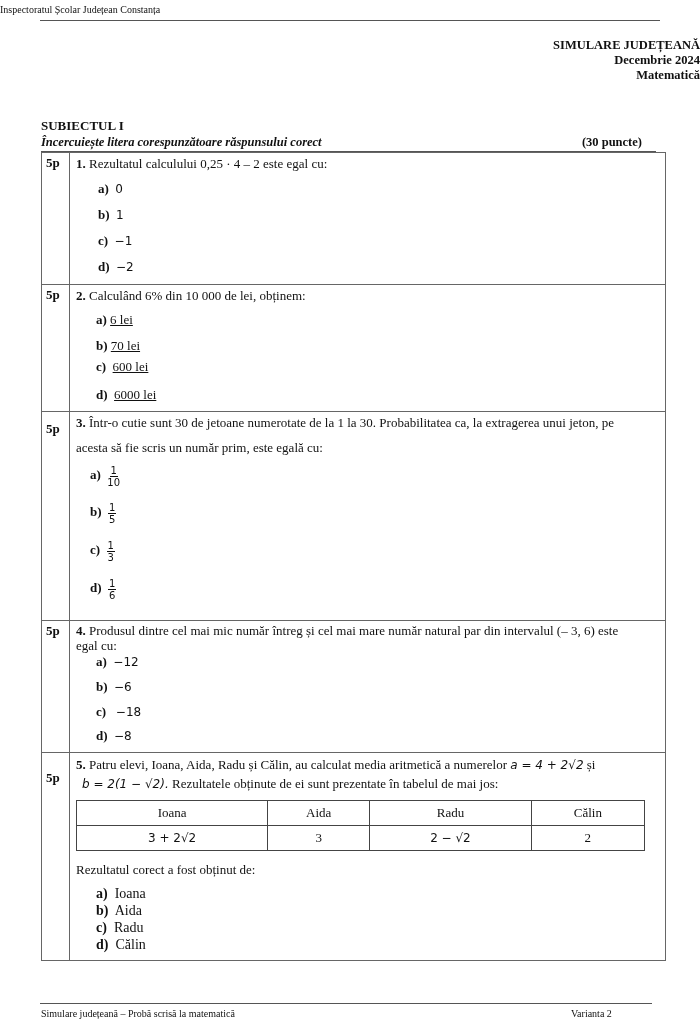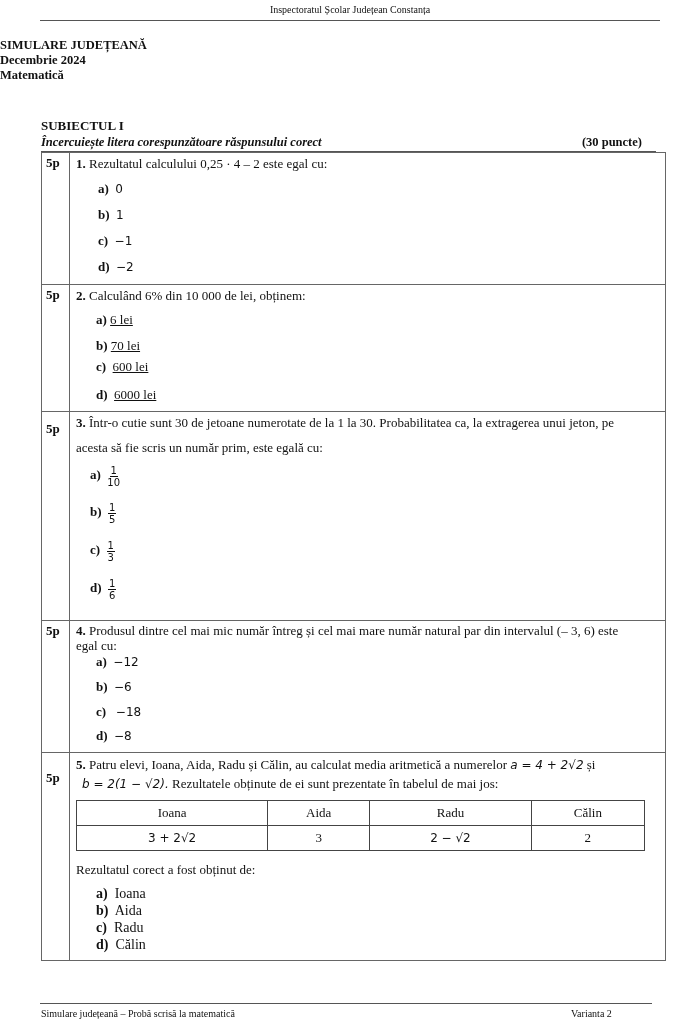--- a/index.html
+++ b/index.html
@@ -1,29 +1,29 @@
 <!DOCTYPE html>
 <html><head>
 <meta charset="utf-8">
 <style>
   html, body { margin: 0; padding: 0; background: #ffffff; }
   body {
     width: 700px; height: 1023px; position: relative; overflow: hidden;
     font-family: "Liberation Serif", serif; color: #111;
   }
   .header-top {
-    position: absolute; left: 0; top: 4px; width: 700px; text-align: center;
+    position: absolute; left: 0; top: 4px; width: 700px; 
     font-size: 10px;
   }
   .header-rule {
     position: absolute; left: 40px; top: 20px; width: 620px; height: 0;
     border-top: 1px solid #555;
   }
   .title-block {
-    position: absolute; left: 0; top: 38px; width: 700px; text-align: left;
+    position: absolute; left: 0; top: 38px; width: 700px; text-align: right;
     font-weight: bold; font-size: 12.5px; line-height: 15px;
   }
   .subj {
     position: absolute; left: 41px; top: 118px; font-weight: bold; font-size: 13px;
   }
   .instr {
     position: absolute; left: 41px; top: 135px; width: 601px;
     font-weight: bold; font-size: 12.5px; display: flex; justify-content: space-between;
   }
   .instr .it { font-style: italic; }

